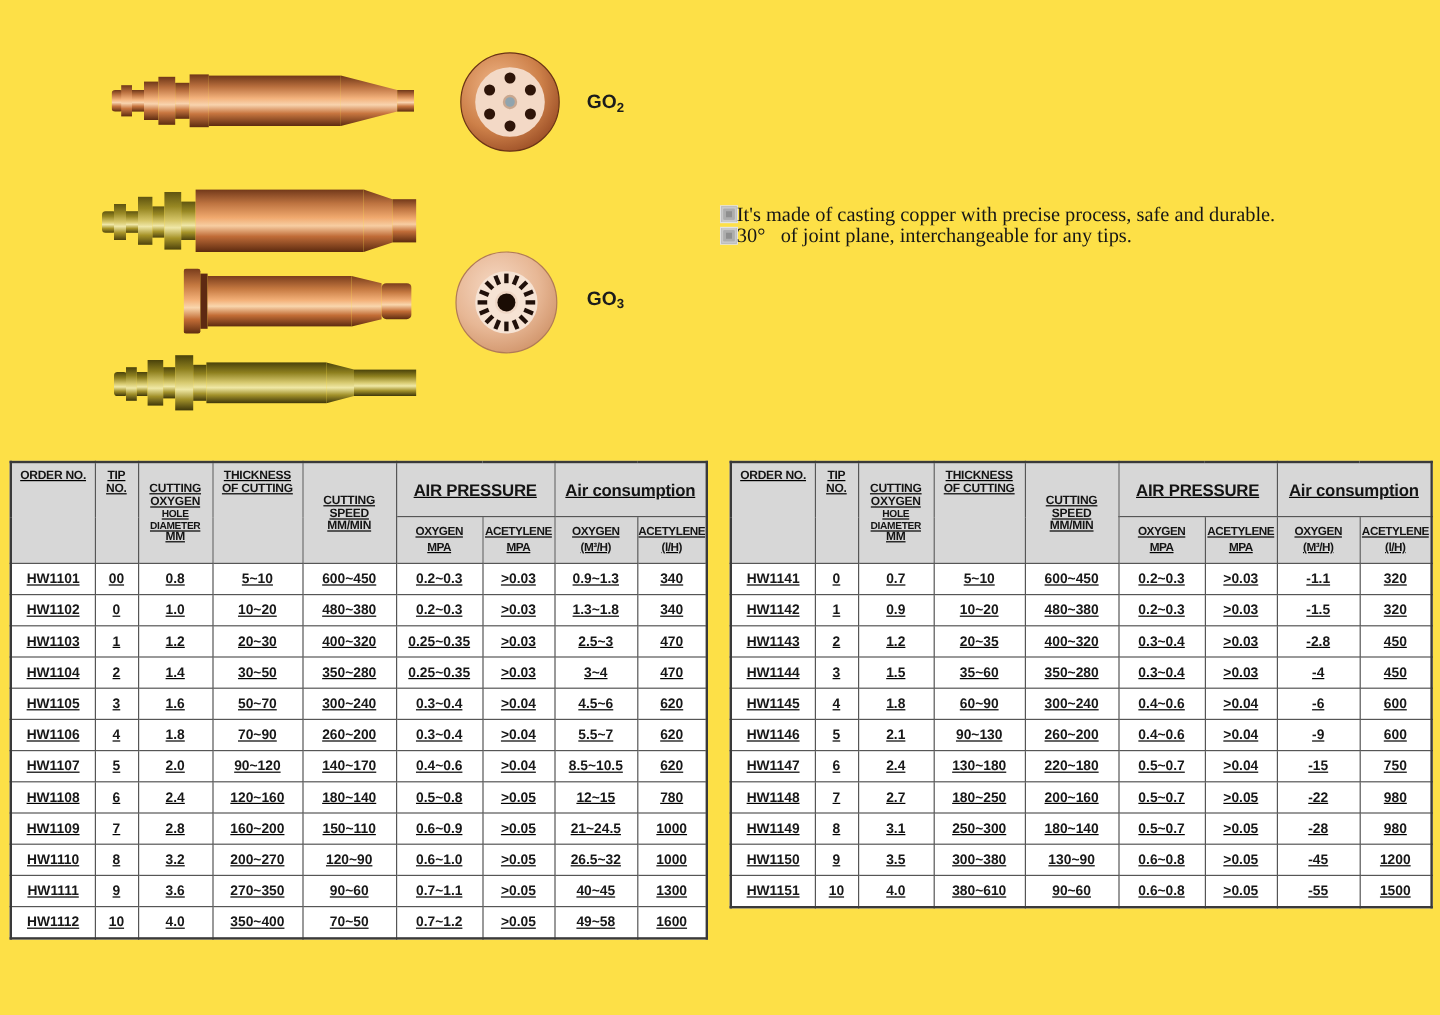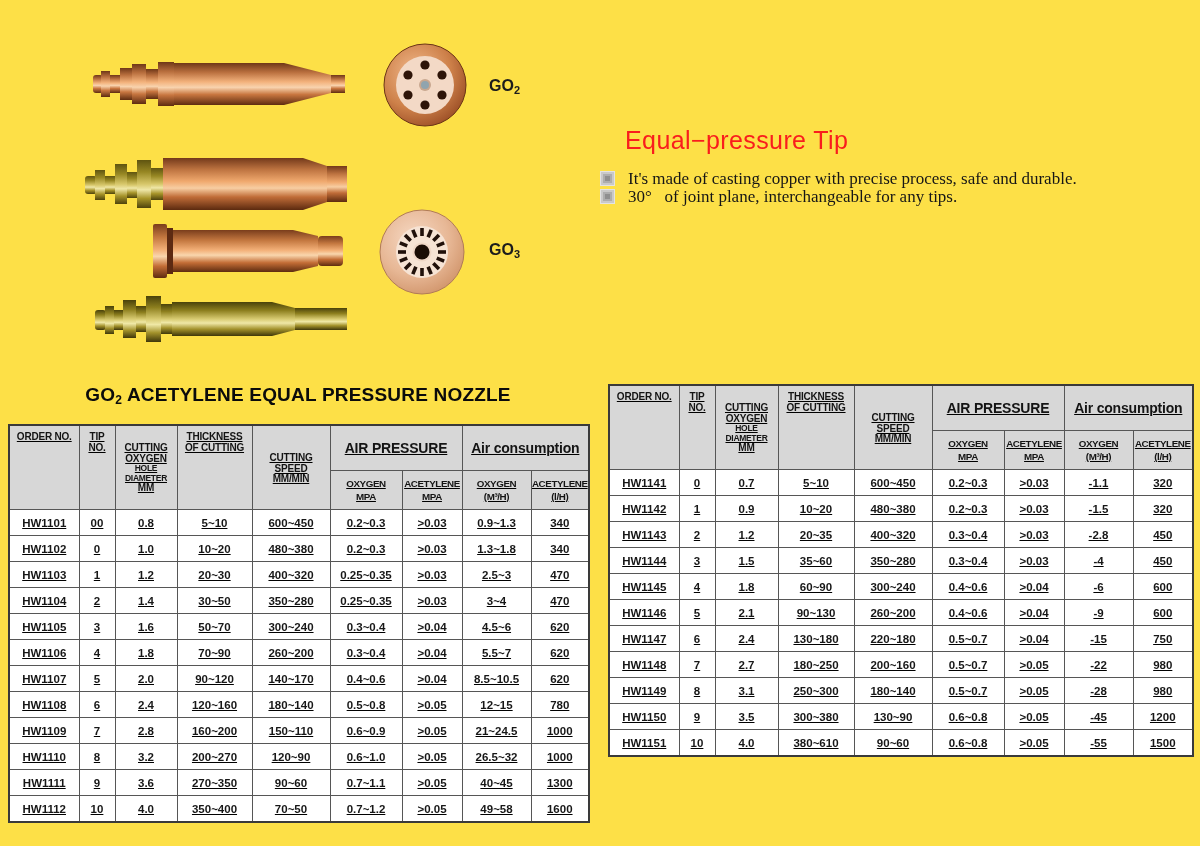--- a/index.html
+++ b/index.html
@@ -4,21 +4,21 @@
 <style>
   html,body{margin:0;padding:0;background:#fff;}
   body{width:1200px;height:846px;position:relative;overflow:hidden;
        font-family:"Liberation Sans","DejaVu Sans",sans-serif;}
   .page{position:absolute;inset:0;background:#fde047;}
   .abs{position:absolute;}
 
   
   .intro-title{position:absolute;left:625px;top:126px;font-size:25px;color:#f91d1d;
                letter-spacing:.4px;font-weight:400;}
-  .bullet{position:absolute;left:601px;display:flex;align-items:flex-start;gap:14px;
+  .bullet{position:absolute;left:601px;display:flex;align-items:flex-start;
           font-family:"Liberation Serif","DejaVu Serif",serif;font-size:17px;color:#161616;}
   .bullet-sq{flex:0 0 auto;width:9px;height:9px;margin-top:4px;background:#8f8f8f;
              border:2px solid #c9c9c9;box-shadow:inset 0 0 0 2px #adadad,0 0 0 1px #e3e3e3;}
   .bullet-text{white-space:pre-wrap;line-height:1.35;}
 
   
   .face-label{position:absolute;font-size:16px;font-weight:bold;color:#1c1c1c;}
   .subsm{font-size:11px;vertical-align:-3px;font-weight:bold;}
 
   
@@ -196,32 +196,30 @@
     <rect x="19" y="18" width="9" height="20" fill="url(#br4)"></rect>
     <rect x="28" y="8" width="13" height="38" fill="url(#br4)"></rect>
     <rect x="41" y="14" width="10" height="26" fill="url(#br4)"></rect>
     <rect x="51" y="4" width="15" height="46" fill="url(#br4)"></rect>
     <rect x="66" y="12" width="11" height="30" fill="url(#br4)"></rect>
     <rect x="77" y="10" width="100" height="34" fill="url(#br4)"></rect>
     <polygon points="177,10 200,16 200,38 177,44" fill="url(#br4)"></polygon>
     <rect x="200" y="16" width="52" height="22" fill="url(#br4)"></rect>
   </svg>
 
-  <div class="intro-title">Equal−pressure Tip</div>
   <div class="bullet" style="top:168px">
     <span class="bullet-sq"></span>
     <span class="bullet-text">It's made of casting copper with precise process, safe and durable.</span>
   </div>
   <div class="bullet" style="top:186px">
     <span class="bullet-sq"></span>
     <span class="bullet-text">30°   of joint plane, interchangeable for any tips.</span>
   </div>
 
   <div class="section" style="left:8px">
-    <div class="tbl-title" style="width:580px"><span>GO</span><span class="subT">2</span><span> ACETYLENE EQUAL PRESSURE NOZZLE</span></div>
     <table style="width:580px">
       <colgroup>
         <col style="width:70px">
           <col style="width:36px">
           <col style="width:62px">
         <col style="width:75px">
           <col style="width:78px">
           <col style="width:72px">
         <col style="width:60px">
           <col style="width:69px">

